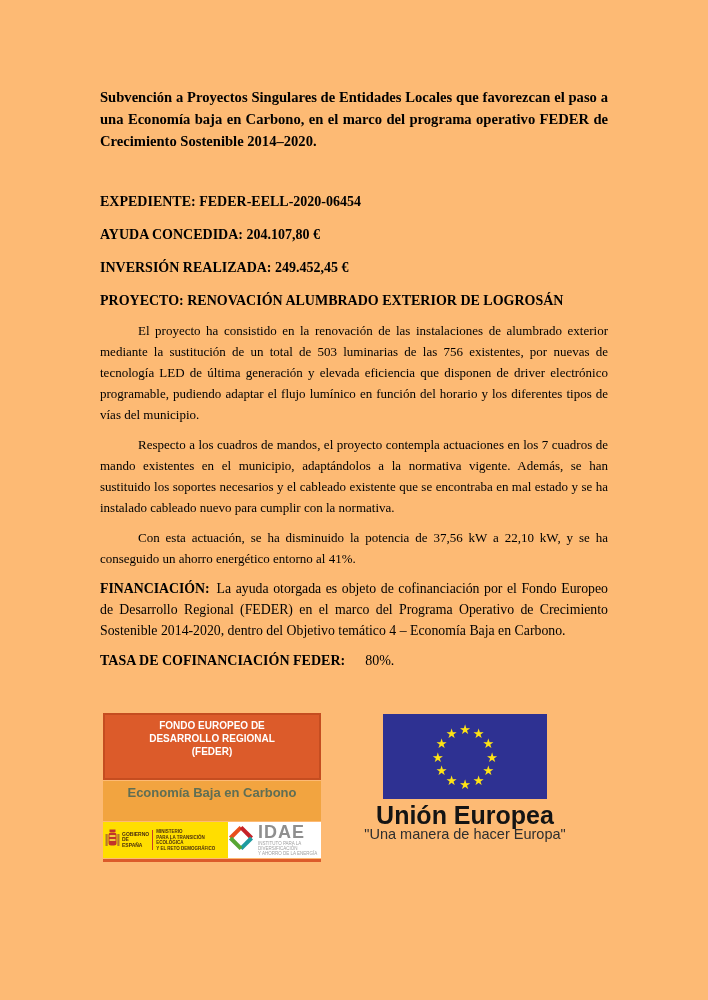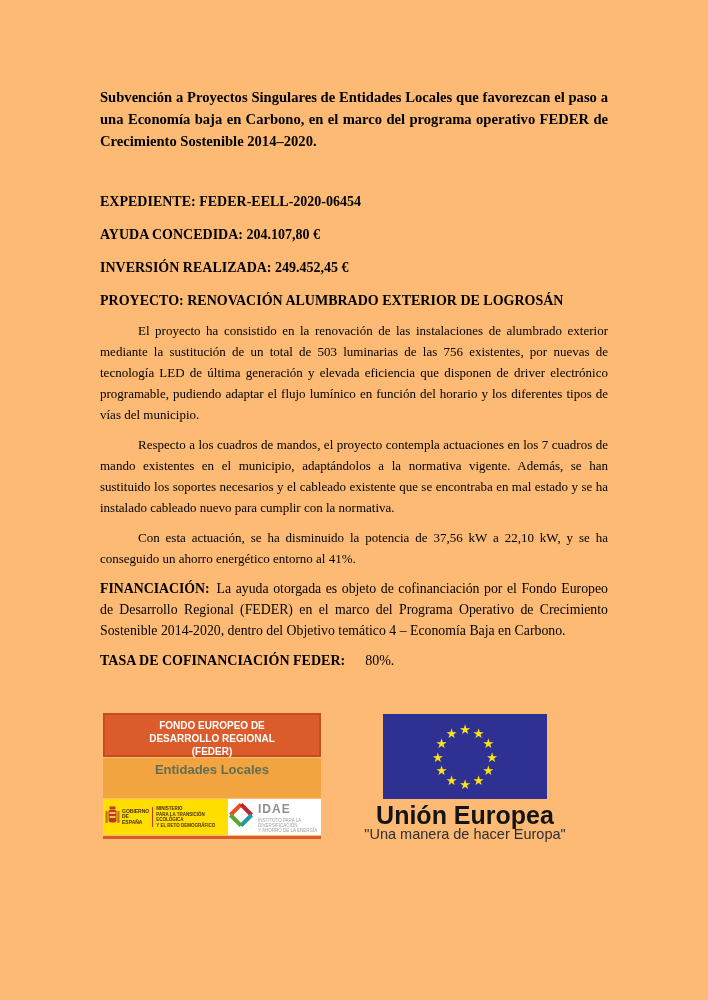--- a/index.html
+++ b/index.html
@@ -43,21 +43,21 @@
   }
   .fin-label { font-weight:bold; margin-right:7px; }
   .tasa-p { font-size:14px; line-height:21px; margin:0; }
   .tasa-label { font-weight:bold; margin-right:20px; }
 
   
   .logos { position:absolute; left:0; top:0; width:708px; height:1000px; pointer-events:none; }
 
   .feder-block { position:absolute; left:103px; top:713px; width:218px; font-family:"Liberation Sans", sans-serif; }
   .feder-band1 {
-    box-sizing:border-box; height:44px;
+    box-sizing:border-box; height:67px;
     background:#DC5B2A; border:2px solid #C54D20;
     color:#fff; font-weight:bold; font-size:10px; line-height:13px;
     text-align:center; padding-top:4px;
     white-space:pre-line;
   }
   .feder-band2 {
     box-sizing:border-box; height:40px;
     background:#F2A440; margin-top:1px;
     text-align:center; padding-top:4px;
   }
@@ -78,21 +78,21 @@
   .gov-ministry {
     font-weight:bold; font-size:4.5px; line-height:5.5px;
     color:#4A2E0E; white-space:pre-line;
   }
   .idae-box {
     flex:1; background:#ffffff;
     display:flex; align-items:center; justify-content:center;
     gap:4px; overflow:hidden;
   }
   .idae-text-col { display:flex; flex-direction:column; align-items:flex-start; }
-  .idae-name { font-weight:bold; font-size:12px; line-height:17px; color:#8F8F8F; letter-spacing:1px; }
+  .idae-name { font-weight:bold; font-size:18px; line-height:17px; color:#8F8F8F; letter-spacing:1px; }
   .idae-sub { font-size:4.5px; line-height:5px; color:#9F9F9F; white-space:pre-line; }
   .feder-bottombar { height:3px; background:#DC5B2A; margin-top:1px; }
 
   .eu-block {
     position:absolute; left:353px; top:714px; width:224px;
     text-align:center; font-family:"Liberation Sans", sans-serif;
   }
   .eu-flag { position:relative; width:164px; height:85px; background:#2E3192; margin:0 auto; }
   .eu-star {
     position:absolute; color:#FFE415;
@@ -124,21 +124,21 @@
     <p class="tasa-p"><span class="tasa-label">TASA DE COFINANCIACIÓN FEDER:</span><span>80%.</span></p>
   </div>
 
   <div class="logos">
 
     <div class="feder-block">
       <div class="feder-band1">FONDO EUROPEO DE
 DESARROLLO REGIONAL
 (FEDER)</div>
       <div class="feder-band2">
-        <div class="bl">Entidades Locales</div>
+        <div class="bl">Economía Baja en Carbono</div>
       </div>
       <div class="feder-band3">
         <div class="gov-box">
           <span class="gov-coat">
             <svg width="15" height="19" viewBox="0 0 15 19" xmlns="http://www.w3.org/2000/svg">
               <rect x="4.5" y="0.5" width="6" height="2.5" fill="#C2342A"></rect>
               <rect x="0.5" y="5" width="2.2" height="12" fill="#B5772F"></rect>
               <rect x="12.3" y="5" width="2.2" height="12" fill="#B5772F"></rect>
               <rect x="3.5" y="3.5" width="8" height="13" rx="2.5" fill="#C2342A"></rect>
               <rect x="4.5" y="6" width="6" height="2" fill="#F0C93C"></rect>

